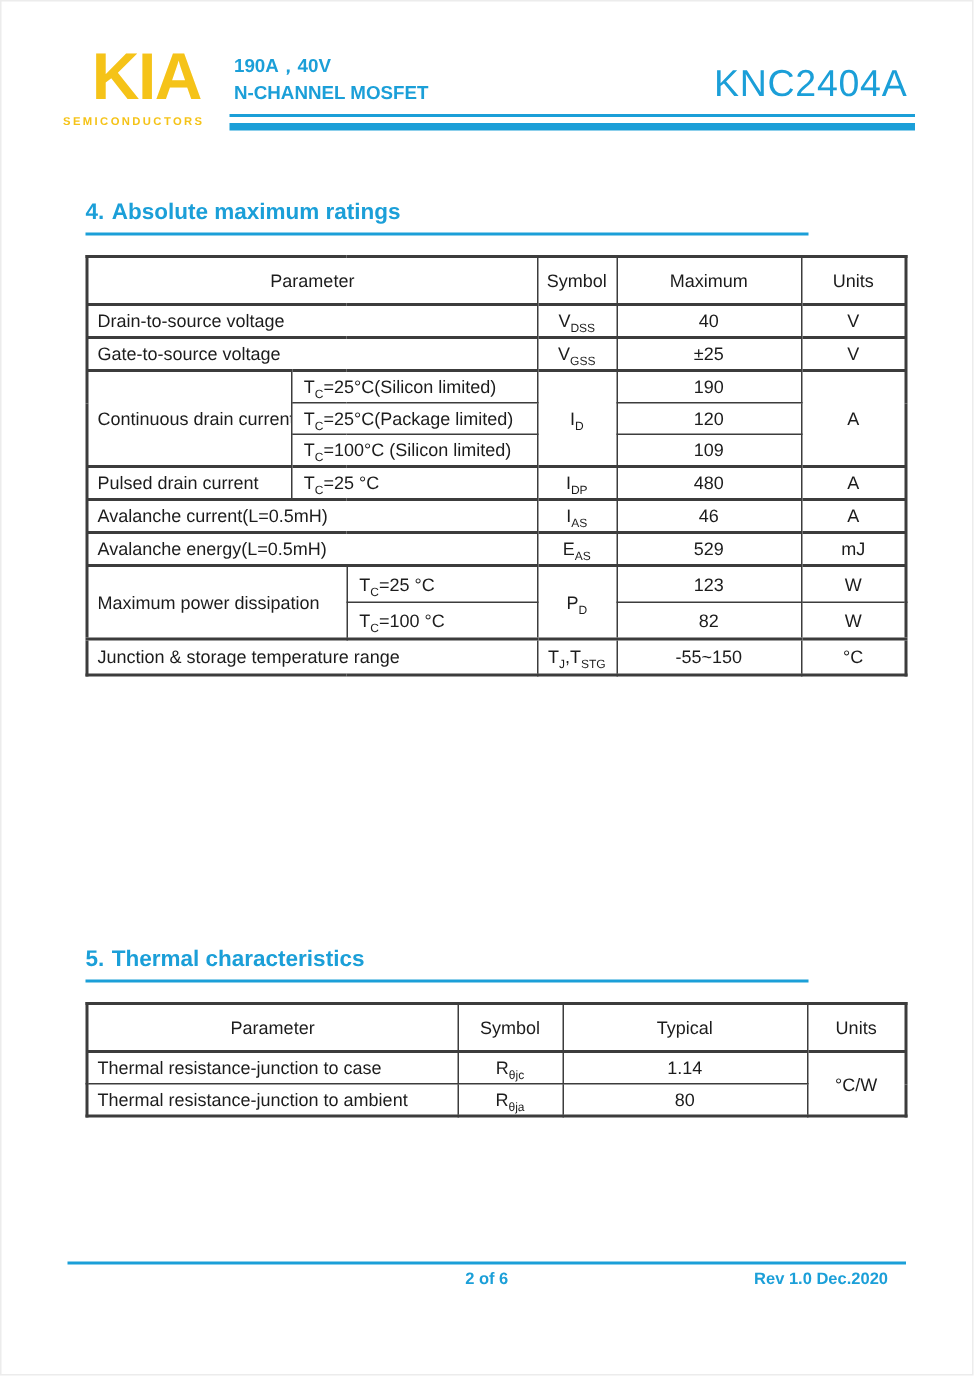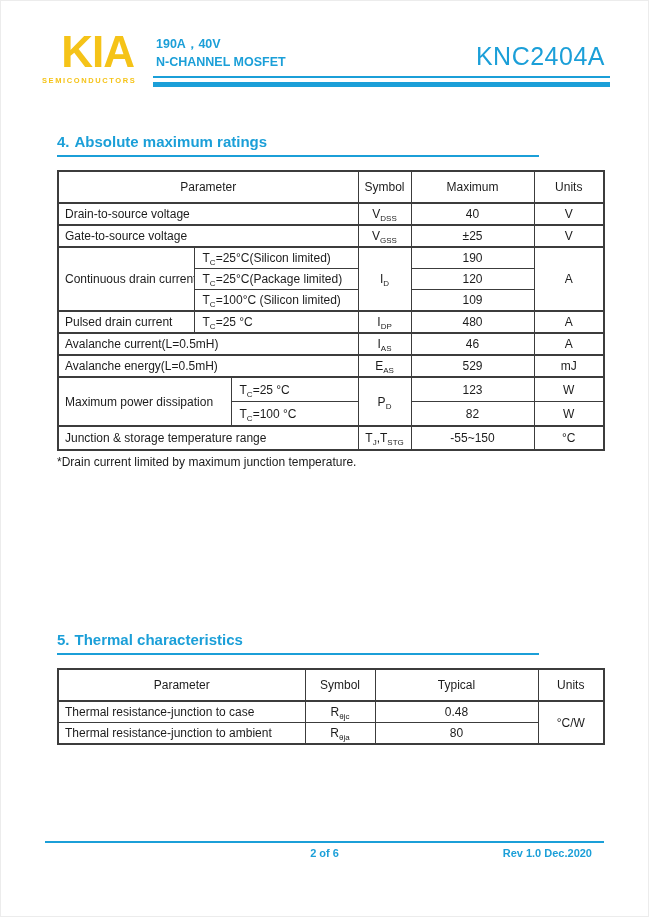--- a/index.html
+++ b/index.html
@@ -151,21 +151,20 @@
 
     <tr class="hsep last">
       <td class="param" colspan="3">Junction &amp; storage temperature range</td>
       <td><span>T</span><sub>J</sub><span>,T</span><sub>STG</sub></td>
       <td>-55~150</td>
       <td>°C</td>
     </tr>
   </tbody>
     </table>
 
-  <div class="footnote">*Drain current limited by maximum junction temperature.</div>
 </div>
 
 <div class="section sec5">
   <div class="sec-title">
     <span class="num">5.</span><span>Thermal characteristics</span>
   </div>
 
   <table>
     <colgroup>
       <col style="width:247px">
@@ -176,21 +175,21 @@
     <tbody>
         <tr>
       <th>Parameter</th>
       <th>Symbol</th>
       <th>Typical</th>
       <th>Units</th>
     </tr>
     <tr class="hsep">
       <td class="param">Thermal resistance-junction to case</td>
       <td><span>R</span><sub>θjc</sub></td>
-      <td>0.48</td>
+      <td>1.14</td>
       <td rowspan="2">°C/W</td>
     </tr>
     <tr>
       <td class="param">Thermal resistance-junction to ambient</td>
       <td><span>R</span><sub>θja</sub></td>
       <td>80</td>
     </tr>
   </tbody>
     </table>
 </div>

